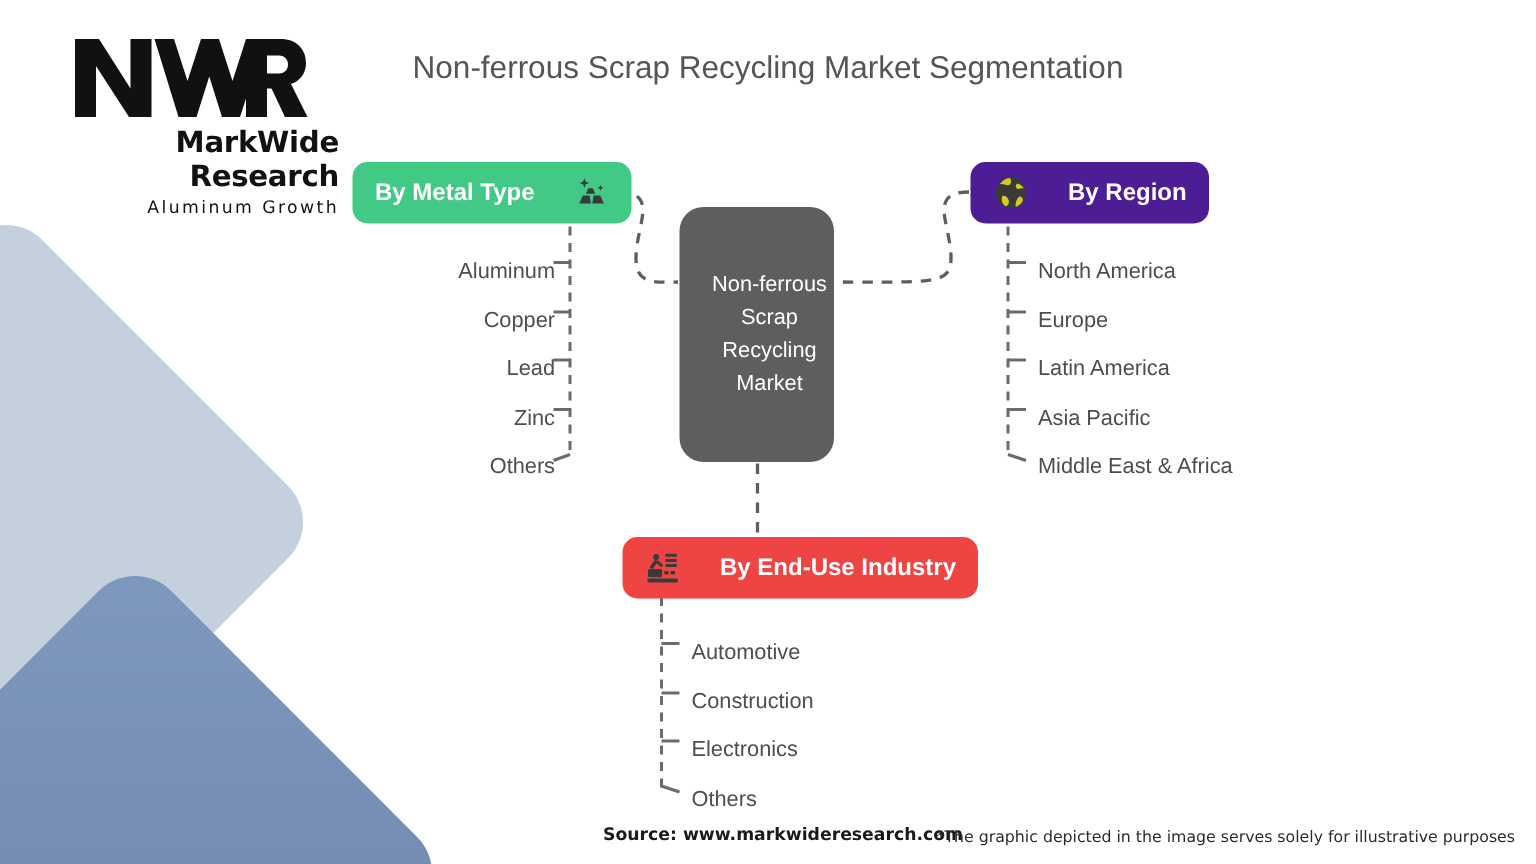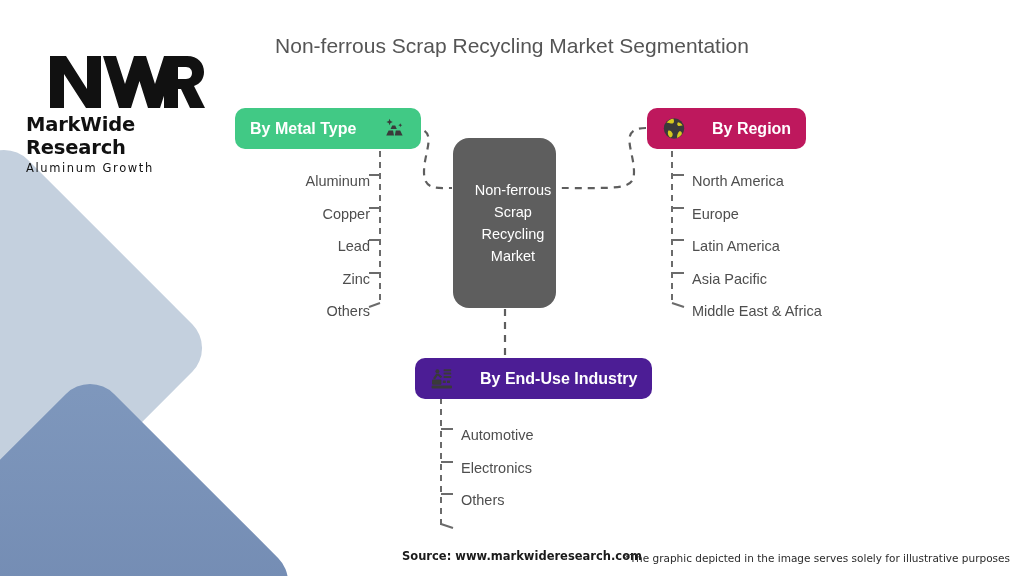--- a/index.html
+++ b/index.html
@@ -58,24 +58,24 @@
     left: -60px;
     top: 432px;
     background: linear-gradient(135deg, #7f98bd 0%, #6a82ab 100%);
     transform: rotate(45deg);
   }
 
   
   #logo {
     position: absolute;
     left: 26px;
-    top: 50px;
+    top: 20px;
     width: 200px;
     z-index: 5;
-    text-align: left;
+    text-align: right;
   }
   #logo svg { display: block; margin: 0 auto; }
   .logo-name {
     font-family: "DejaVu Sans", sans-serif;
     font-weight: 700;
     font-size: 19.5px;
     color: #111111;
     letter-spacing: -0.2px;
     margin-top: 1px;
   }
@@ -162,26 +162,26 @@
   }
 
   #badge-metal {
     left: 235px;
     top: 108px;
     background: #41c985;
   }
   #badge-region {
     left: 647px;
     top: 108px;
-    background: #be185d;
+    background: #4c1d95;
   }
   #badge-industry {
     left: 415px;
     top: 358px;
-    background: #4c1d95;
+    background: #ef4444;
   }
 
   
   .leaf-list {
     position: absolute;
     z-index: 6;
     font-size: 14.5px;
     color: #4e4e4e;
   }
   .leaf-list li { list-style: none; }
@@ -358,19 +358,20 @@
   <ul class="leaf-list" id="list-region">
     <li>North America</li>
     <li>Europe</li>
     <li>Latin America</li>
     <li>Asia Pacific</li>
     <li>Middle East &amp; Africa</li>
   </ul>
 
   <ul class="leaf-list" id="list-industry">
     <li>Automotive</li>
+    <li>Construction</li>
     <li>Electronics</li>
     <li>Others</li>
   </ul>
 </div>
 
 <div id="footer-source">Source: www.markwideresearch.com</div>
 <div id="footer-note">*The graphic depicted in the image serves solely for illustrative purposes</div>
 
 </body></html>

